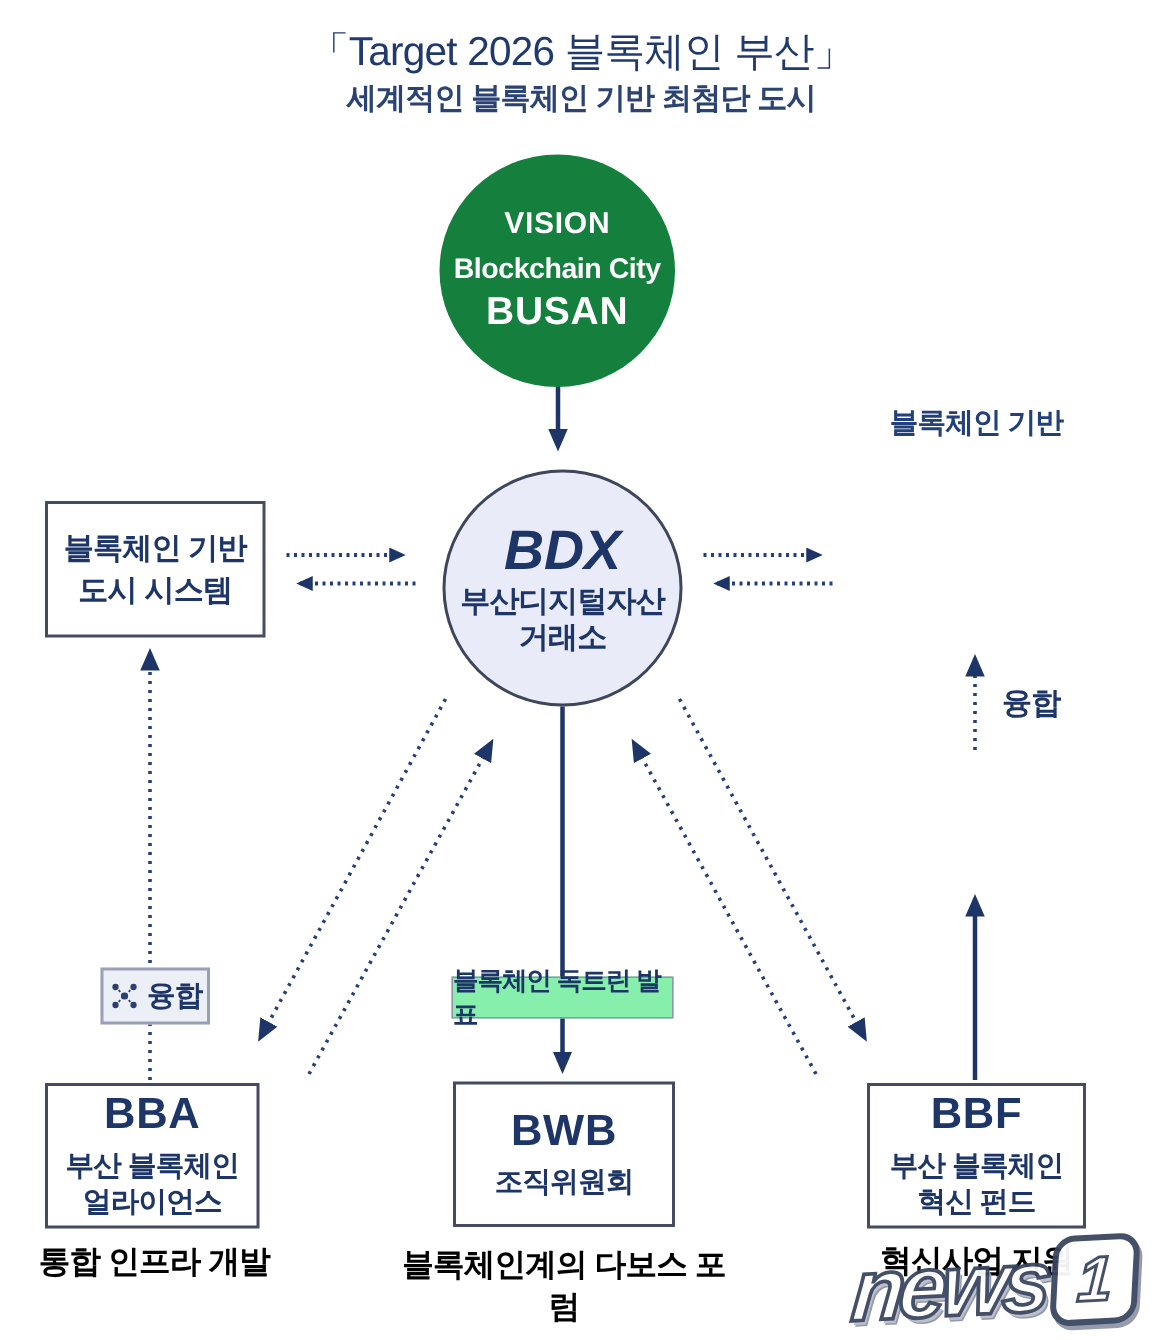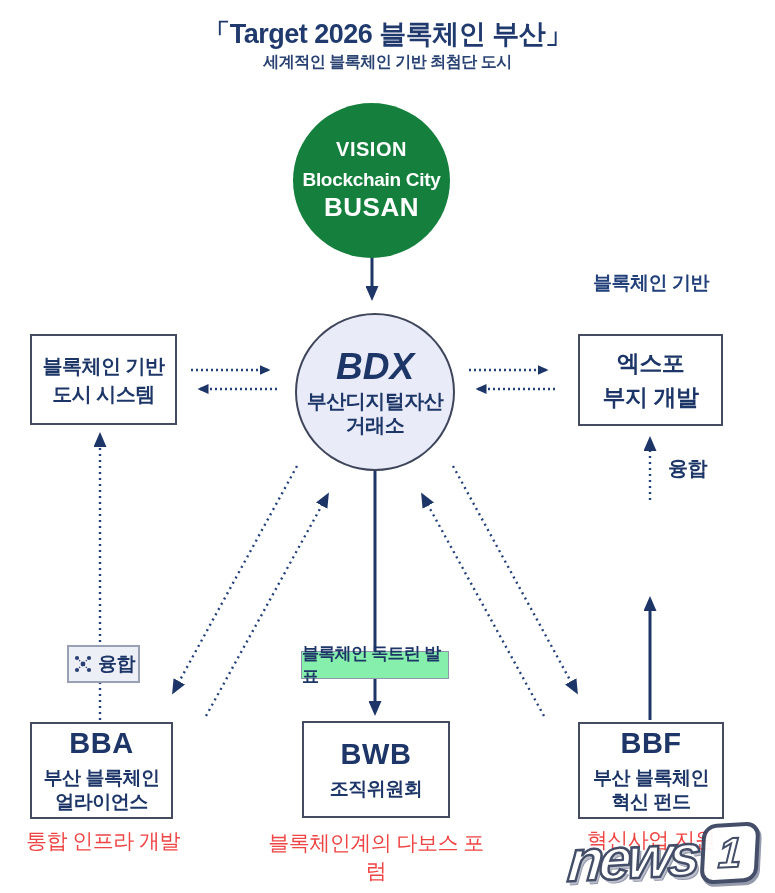--- a/index.html
+++ b/index.html
@@ -9,26 +9,26 @@
     position: relative;
     width: 775px; height: 893px;
     background: #ffffff;
     overflow: hidden;
   }
   .abs { position: absolute; }
   .center { text-align: center; }
 
   .page-title {
     left: 0; right: 0; top: 16px;
-    font-size: 27px; font-weight: bold; color: #203a6d;
+    font-size: 27px; font-weight: normal; color: #203a6d;
     letter-spacing: -0.5px;
   }
   .page-subtitle {
     left: 0; right: 0; top: 52px;
-    font-size: 16px; font-weight: bold; color: #2a4373;
+    font-size: 20px; font-weight: bold; color: #2a4373;
     letter-spacing: -0.5px;
   }
 
   .vision-circle {
     left: 293px; top: 103px; width: 157px; height: 155px;
     background: #15803d; border-radius: 50%;
     display: flex; flex-direction: column; align-items: center; justify-content: center;
     color: #ffffff; text-align: center;
   }
   .vision-circle .v1 { font-size: 20px; font-weight: bold; letter-spacing: 0.5px; }
@@ -61,21 +61,21 @@
   .box-bba     { left: 30px;  top: 722px; width: 143px; height: 97px; }
   .box-bwb     { left: 302px; top: 721px; width: 148px; height: 97px; }
   .box-bbf     { left: 578px; top: 722px; width: 146px; height: 97px; }
 
   .expo-caption {
     left: 560px; top: 270px; width: 182px;
     font-size: 19px; font-weight: bold; color: #22407a; line-height: 1.35;
     letter-spacing: -0.5px;
   }
   .under-caption {
-    font-size: 21px; font-weight: normal; color: #ef4444; letter-spacing: -0.5px;
+    font-size: 21px; font-weight: bold; color: #000000; letter-spacing: -0.5px;
   }
   .cap-bba { left: 8px;  top: 827px; width: 190px; }
   .cap-bwb { left: 265px; top: 829px; width: 222px; }
   .cap-bbf { left: 565px; top: 826px; width: 172px; }
 
   .fusion-right {
     left: 668px; top: 455px;
     font-size: 20px; font-weight: bold; color: #1d3667; letter-spacing: -0.5px;
   }
 
@@ -178,24 +178,20 @@
     <div class="sub" style="margin-top:-2px">거래소</div>
   </div>
 
   <div class="abs box box-city">
     <div class="line">블록체인 기반</div>
     <div class="line">도시 시스템</div>
   </div>
 
   <div class="abs expo-caption center">
     <div>블록체인 기반</div>
-  </div>
-  <div class="abs box box-expo">
-    <div class="line-lg">엑스포</div>
-    <div class="line-lg">부지 개발</div>
   </div>
 
   <div class="abs fusion-right">융합</div>
 
   <div class="abs fusion-left-tag">
     <svg width="22" height="22" viewBox="0 0 22 22">
       <g stroke="#2a3f72" stroke-width="1.2" fill="none">
         <line x1="5" y1="5" x2="11" y2="11" stroke-dasharray="1.5 1.5"></line>
         <line x1="17" y1="5" x2="11" y2="11" stroke-dasharray="1.5 1.5"></line>
         <line x1="5" y1="17" x2="11" y2="11" stroke-dasharray="1.5 1.5"></line>

